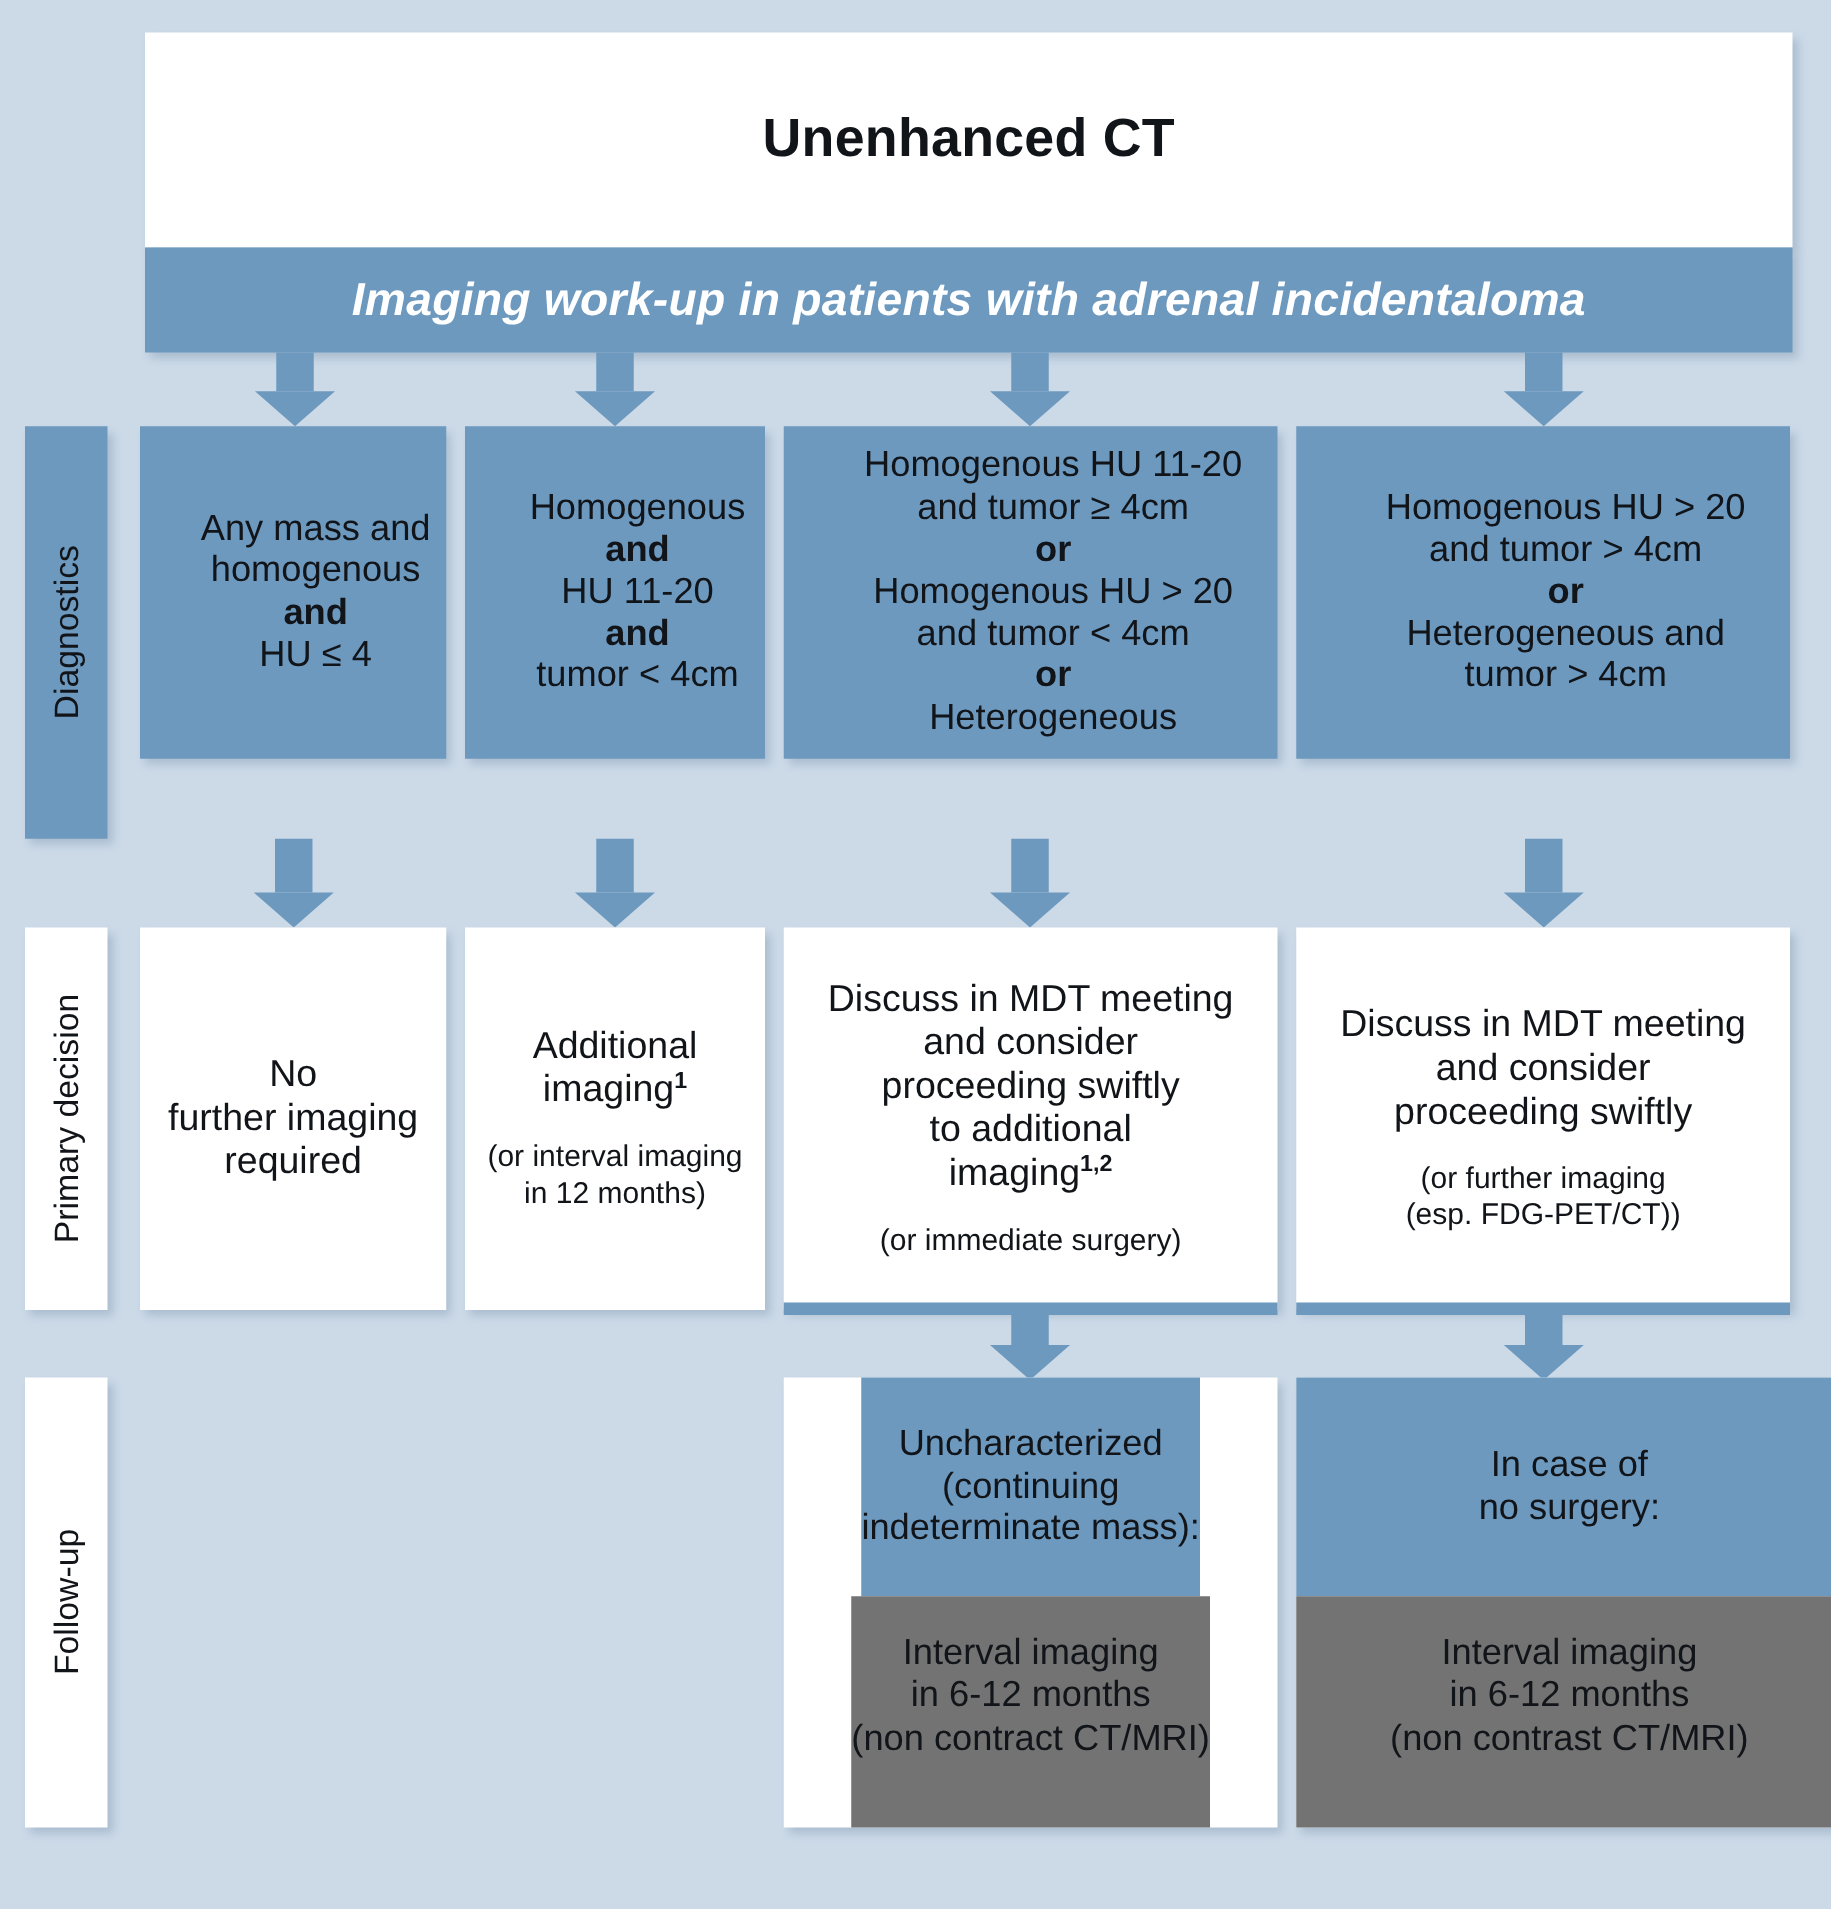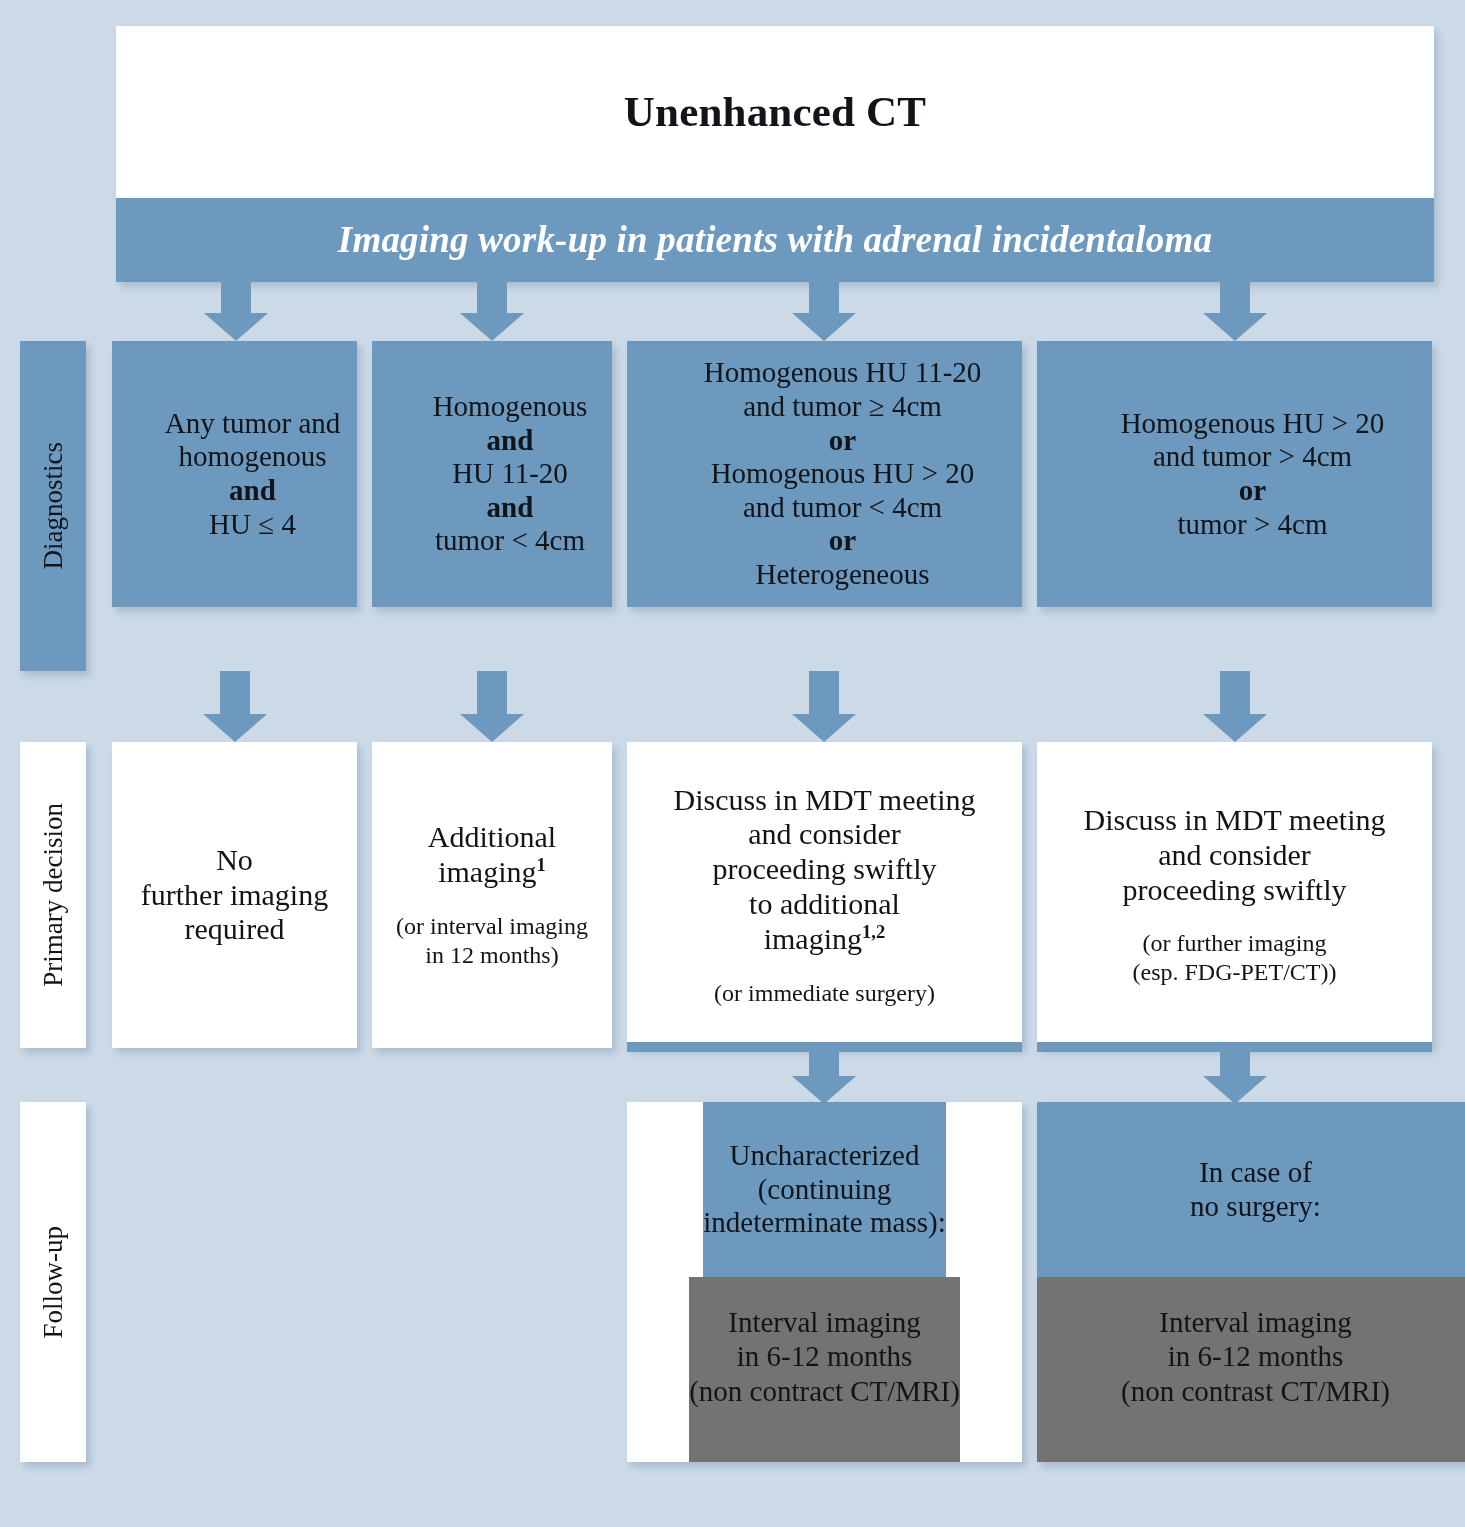--- a/index.html
+++ b/index.html
@@ -14,21 +14,20 @@
     color: #111418;
     overflow: hidden;
     position: relative;
   }
 
   #canvas {
     position: absolute;
     inset: 0;
     width: 1465px;
     height: 1527px;
-    font-family: Liberation Serif, serif;
   }
 
   .box {
     position: absolute;
     box-sizing: border-box;
     display: flex;
     flex-direction: column;
     align-items: center;
     justify-content: center;
     text-align: center;
@@ -158,21 +157,21 @@
   </div>
   <div class="rail" id="rail-primary">
     <span>Primary decision</span>
   </div>
   <div class="rail" id="rail-followup">
     <span>Follow-up</span>
   </div>
 
   <div class="box blue r1" id="dx-0">
       <div>
-        <span class="line">Any tumor and</span>
+        <span class="line">Any mass and</span>
         <span class="line">homogenous</span>
         <span class="line"><strong>and</strong></span>
         <span class="line">HU ≤ 4</span>
       </div>
     </div>
   <div class="box blue r1" id="dx-1">
       <div>
         <span class="line">Homogenous</span>
         <span class="line"><strong>and</strong></span>
         <span class="line">HU 11-20</span>
@@ -189,20 +188,21 @@
         <span class="line">and tumor &lt; 4cm</span>
         <span class="line"><strong>or</strong></span>
         <span class="line">Heterogeneous</span>
       </div>
     </div>
   <div class="box blue r1" id="dx-3">
       <div>
         <span class="line">Homogenous HU &gt; 20</span>
         <span class="line">and tumor &gt; 4cm</span>
         <span class="line"><strong>or</strong></span>
+        <span class="line">Heterogeneous and</span>
         <span class="line">tumor &gt; 4cm</span>
       </div>
     </div>
 
   <div class="arrow" style="left:203px; top:671px; width:64px; height:71px;">
     <div class="shaft" style="height:43px;"></div>
     <div class="head" style="top:43px;"></div>
   </div>
   <div class="arrow" style="left:460px; top:671px; width:64px; height:71px;">
     <div class="shaft" style="height:43px;"></div>

